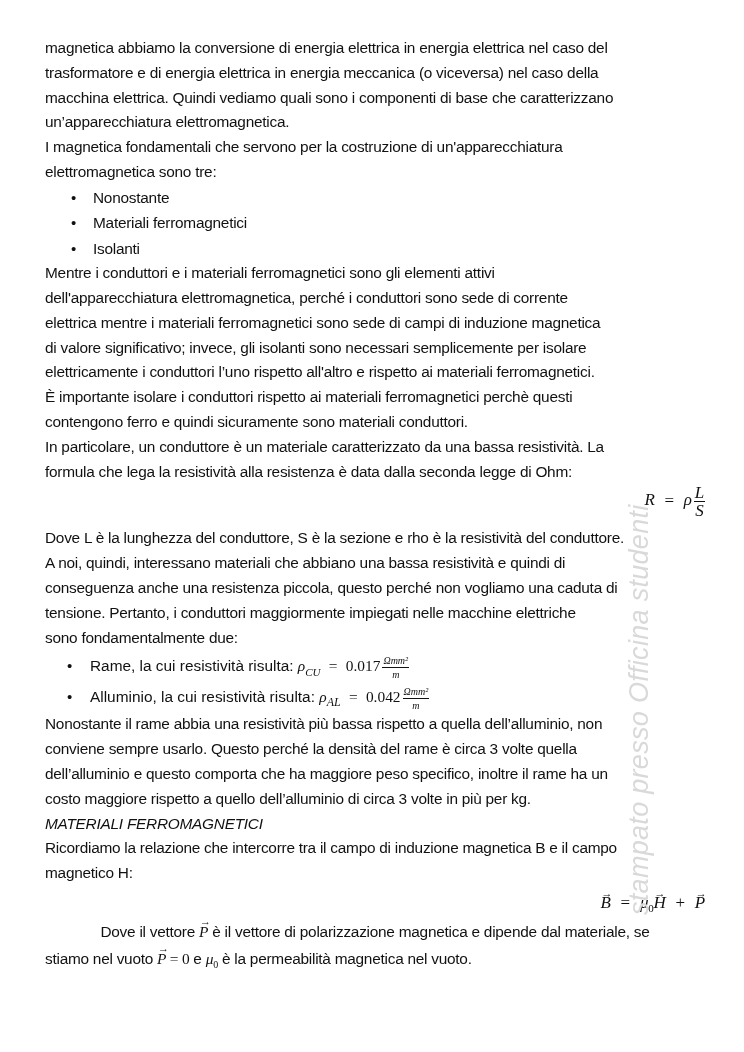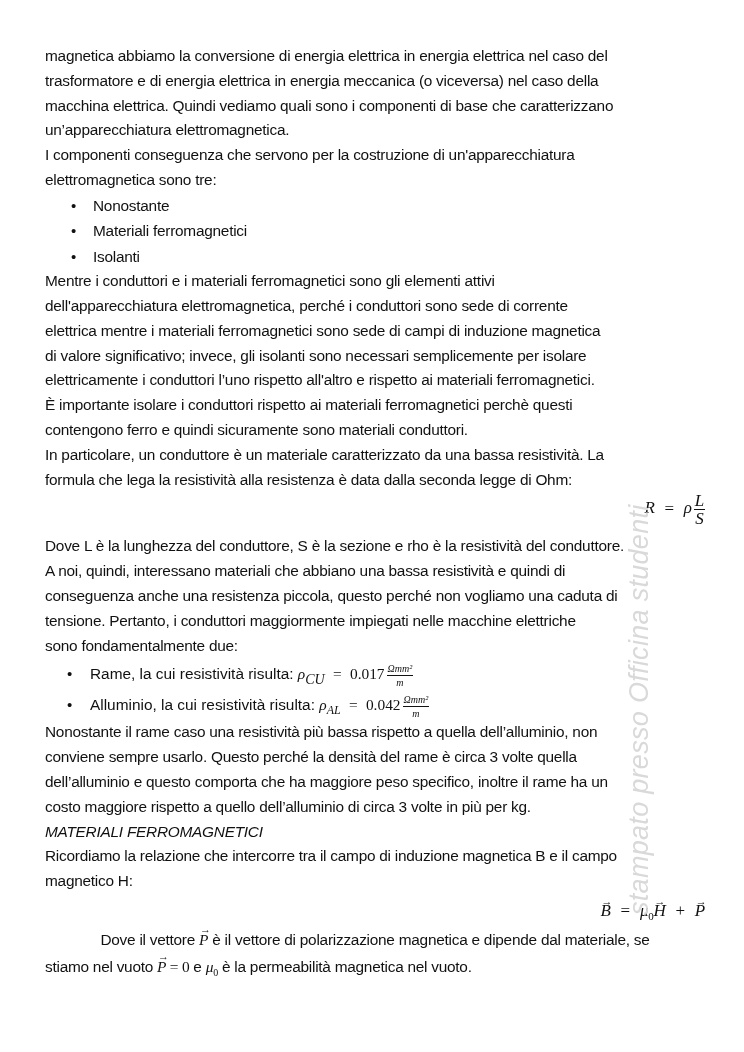--- a/index.html
+++ b/index.html
@@ -1,18 +1,18 @@
 <!DOCTYPE html>
 <html><head>
 <meta charset="utf-8">
 <style>
   html, body { margin: 0; padding: 0; background: #ffffff; }
   body { width: 744px; height: 1052px; position: relative; overflow: hidden;
          font-family: "Liberation Sans", sans-serif; color: #111111; }
-  .page { position: absolute; left: 45px; top: 44px; width: 660px;
+  .page { position: absolute; left: 45px; top: 36px; width: 660px;
           font-size: 15.4px; line-height: 24.8px; letter-spacing: -0.25px; }
   .line { white-space: nowrap; display: block; height: 24.8px; }
   ul.bullets { list-style: none; margin: 0; padding: 0; }
   ul.bullets li { position: relative; padding-left: 48px; height: 25.5px; line-height: 25.5px; white-space: nowrap; }
   ul.bullets li::before { content: "\2022"; position: absolute; left: 26px; top: 0; font-size: 15px; }
   ul.bullets.wide li { padding-left: 45px; height: 31px; line-height: 31px; letter-spacing: 0; }
   ul.bullets.wide li::before { left: 22px; }
   .eq { text-align: right; font-family: "Liberation Serif", serif; font-size: 17px; }
   .eq i { font-style: italic; }
   .frac { display: inline-flex; flex-direction: column; align-items: center; vertical-align: middle; line-height: 17px; margin-left: 2px; }
@@ -30,21 +30,21 @@
 </head>
 <body>
 
 <div class="page">
 
   <div>
     <span class="line">magnetica abbiamo la conversione di energia elettrica in energia elettrica nel caso del</span>
     <span class="line">trasformatore e di energia elettrica in energia meccanica (o viceversa) nel caso della</span>
     <span class="line">macchina elettrica. Quindi vediamo quali sono i componenti di base che caratterizzano</span>
     <span class="line">un’apparecchiatura elettromagnetica.</span>
-    <span class="line">I componenti conseguenza che servono per la costruzione di un'apparecchiatura</span>
+    <span class="line">I magnetica fondamentali che servono per la costruzione di un'apparecchiatura</span>
     <span class="line">elettromagnetica sono tre:</span>
   </div>
 
   <ul class="bullets">
     <li>Nonostante</li>
     <li>Materiali ferromagnetici</li>
     <li>Isolanti</li>
   </ul>
 
   <div>
@@ -71,39 +71,39 @@
   <div>
     <span class="line">Dove L è la lunghezza del conduttore, S è la sezione e rho è la resistività del conduttore.</span>
     <span class="line">A noi, quindi, interessano materiali che abbiano una bassa resistività e quindi di</span>
     <span class="line">conseguenza anche una resistenza piccola, questo perché non vogliamo una caduta di</span>
     <span class="line">tensione.  Pertanto, i conduttori maggiormente impiegati nelle macchine elettriche</span>
     <span class="line">sono fondamentalmente due:</span>
   </div>
 
   <ul class="bullets wide">
     <li>
-      <span>Rame, la cui resistività risulta: </span><span class="math">ρ</span><sub class="math" style="font-size:14px;margin-top:40px;">CU</sub>
+      <span>Rame, la cui resistività risulta: </span><span class="math">ρ</span><sub class="math" style="font-size:11px;margin-top:40px;">CU</sub>
       <span class="mathup" style="margin:0 4px;">=</span>
       <span class="mathup">0.017</span><span class="frac small">
         <i class="num math">Ωmm²</i>
         <i class="math">m</i>
       </span>
     </li>
     <li>
       <span>Alluminio, la cui resistività risulta: </span><span class="math">ρ</span><sub class="math" style="font-size:12px;">AL</sub>
       <span class="mathup" style="margin:0 4px;">=</span>
       <span class="mathup">0.042</span><span class="frac small">
         <i class="num math">Ωmm²</i>
         <i class="math">m</i>
       </span>
     </li>
   </ul>
 
   <div>
-    <span class="line">Nonostante il rame caso una resistività più bassa rispetto a quella dell’alluminio, non</span>
+    <span class="line">Nonostante il rame abbia una resistività più bassa rispetto a quella dell’alluminio, non</span>
     <span class="line">conviene sempre usarlo. Questo perché la densità del rame è circa 3 volte quella</span>
     <span class="line">dell’alluminio e questo comporta che ha maggiore peso specifico, inoltre il rame ha un</span>
     <span class="line">costo maggiore rispetto a quello dell’alluminio di circa 3 volte in più per kg.</span>
   </div>
 
   <span class="line heading-italic">MATERIALI FERROMAGNETICI</span>
 
   <div>
     <span class="line">Ricordiamo la relazione che intercorre tra il campo di induzione magnetica B e il campo</span>
     <span class="line">magnetico H:</span>

